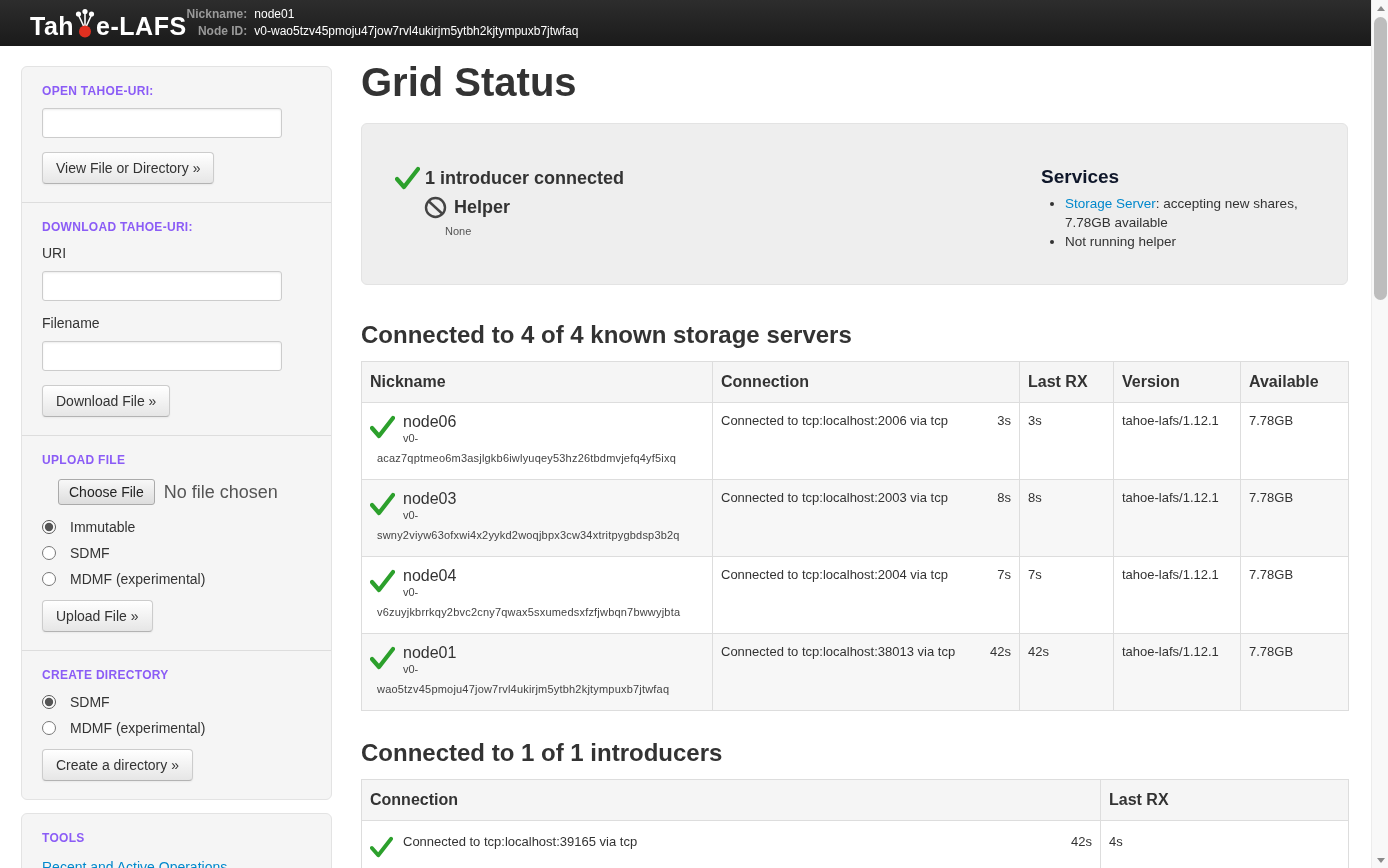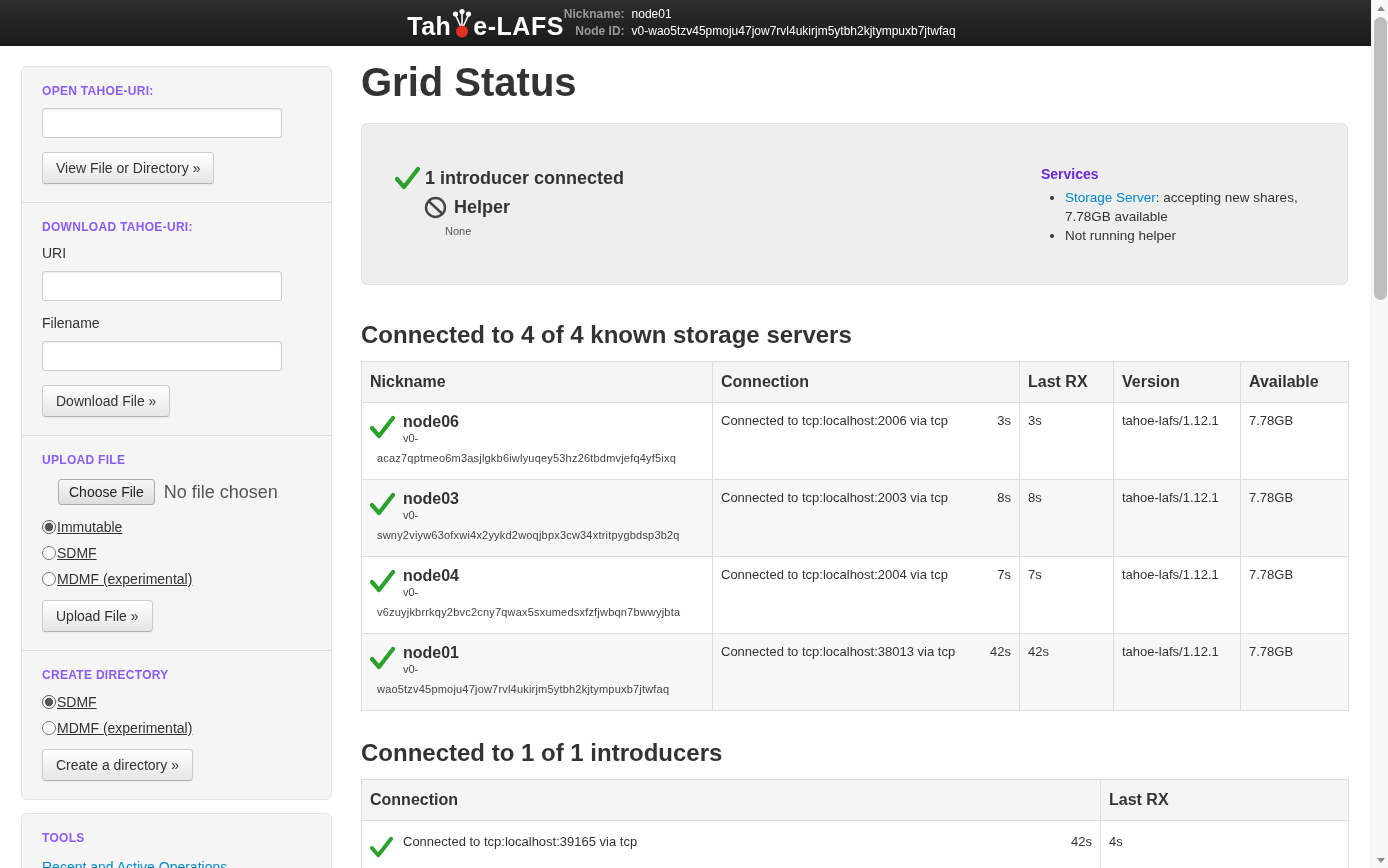--- a/index.html
+++ b/index.html
@@ -3,21 +3,21 @@
 <meta charset="utf-8">
 <style>
   * { margin:0; padding:0; box-sizing:border-box; }
   html,body { width:1388px; height:868px; overflow:hidden; background:#fff;
               font-family:"Liberation Sans", sans-serif; color:#333; }
   #page { position:relative; width:1388px; height:868px; overflow:hidden; }
 
   
   .topbar { position:absolute; top:0; left:0; width:1371px; height:46px;
             background:linear-gradient(#2d2d2d,#1a1a1a);
-            display:flex; align-items:center; justify-content:center; }
+            display:flex; align-items:center; justify-content:flex-start; }
   .logo { display:flex; align-items:baseline; margin-left:30px;
           color:#fff; font-size:25px; font-weight:bold; letter-spacing:.5px; }
   .logo svg { margin:0 1px; position:relative; top:3px; }
   .nodeinfo { display:grid; grid-template-columns:auto auto; column-gap:7px;
               row-gap:2px; font-size:12px; line-height:15px; margin-right:38px; }
   .nodeinfo .lbl { color:#999; font-weight:bold; text-align:right; }
   .nodeinfo .val { color:#fff; }
 
   
   .content { position:absolute; top:46px; left:0; width:1371px; display:flex; }
@@ -37,57 +37,57 @@
   .btn { display:inline-block; background:linear-gradient(#ffffff,#e6e6e6);
          border:1px solid #ccc; border-bottom-color:#b3b3b3; border-radius:4px;
          color:#333; font-size:14px; padding:7px 13px; cursor:pointer;
          box-shadow:inset 0 1px 0 rgba(255,255,255,.2), 0 1px 2px rgba(0,0,0,.05); }
   .field-label { font-size:14px; color:#333; margin-top:11px; }
   .field-label:first-of-type { margin-top:9px; }
   .file-row { display:flex; align-items:center; gap:9px; margin:12px 0 14px 16px; }
   .btn-file { background:linear-gradient(#f8f8f8,#ddd); border:1px solid #aaa;
               border-radius:3px; font-size:14px; padding:4px 10px; color:#222; }
   .file-none { font-size:18px; color:#555; }
-  .radio-row { display:flex; align-items:center; gap:1px; margin:0 0 10px 0;
-               font-size:14px; color:#333;text-decoration:underline; }
+  .radio-row { display:flex; align-items:center; gap:14px; margin:0 0 10px 0;
+               font-size:14px; color:#333; }
   .radio-row input { width:14px; height:14px; accent-color:#555; }
   .panel .btn.after-radios { margin-top:3px; }
   .tools-panel { padding:17px 20px 22px 20px; }
   .tools-link { display:block; margin-top:14px; color:#0088cc; font-size:14px;
                 text-decoration:none; }
 
   
   h1.page-title { font-size:40px; font-weight:bold; color:#333; margin:14px 0 18px 0; }
   .well { background:#eee; border:1px solid #e3e3e3; border-radius:6px;
           height:162px; display:flex; padding:42px 0 0 33px; }
   .well-left { flex:1; }
   .well-right { width:306px; padding-right:2px; }
   .status-row { display:flex; align-items:center; gap:5px; }
   .status-row .status-text { font-size:18px; font-weight:bold; color:#333; }
   .helper-row { margin-left:29px; margin-top:6px; gap:7px; }
   .helper-none { margin-left:50px; margin-top:6px; font-size:11px; color:#555; }
-  .services-title { font-size:14px; font-weight:bold; color:#6d28d9; }
+  .services-title { font-size:19px; font-weight:bold; color:#0f172a; }
   .services-list { margin:6px 0 0 24px; }
   .services-list li { font-size:13.5px; line-height:19px; color:#333; }
   .link { color:#0088cc; text-decoration:none; }
 
   h2.sec-title { font-size:24px; font-weight:bold; color:#333; margin:36px 0 12px 0; }
   h2.sec-title.second { margin-top:28px; }
 
   table.grid { border-collapse:collapse; width:987px; table-layout:fixed;
                font-size:13px; }
   table.grid th, table.grid td { border:1px solid #ddd; vertical-align:top;
                text-align:left; padding:10px 8px; }
   table.grid th { font-size:16px; font-weight:bold; color:#333; background:#f5f5f5;
                padding:11px 8px; }
   table.grid tbody tr:nth-child(even) td { background:#f7f7f7; }
 
   .nick-cell { position:relative; padding-left:33px; min-height:56px; }
   .nick-check { position:absolute; left:0; top:2px; }
-  .nick-name { font-size:16px; font-weight:bold; color:#333; line-height:18px; }
+  .nick-name { font-size:16px; font-weight:normal; color:#333; line-height:18px; }
   .nick-prefix { font-size:11px; color:#444; line-height:15px; }
   .nick-id { font-size:11px; color:#444; letter-spacing:.2px; margin:6px 0 0 -26px;
              word-break:break-all; line-height:13px; }
   .conn-cell-inner { display:flex; justify-content:space-between; gap:6px; }
   .conn-age { color:#333; }
   td.rx { text-align:right; }
   .intro-conn { display:flex; align-items:flex-start; gap:10px; }
   .intro-conn svg { flex:none; margin-top:2px; }
   .intro-conn-text { flex:1; display:flex; justify-content:space-between; }
   table.intro td { padding:13px 8px 30px 8px; }

